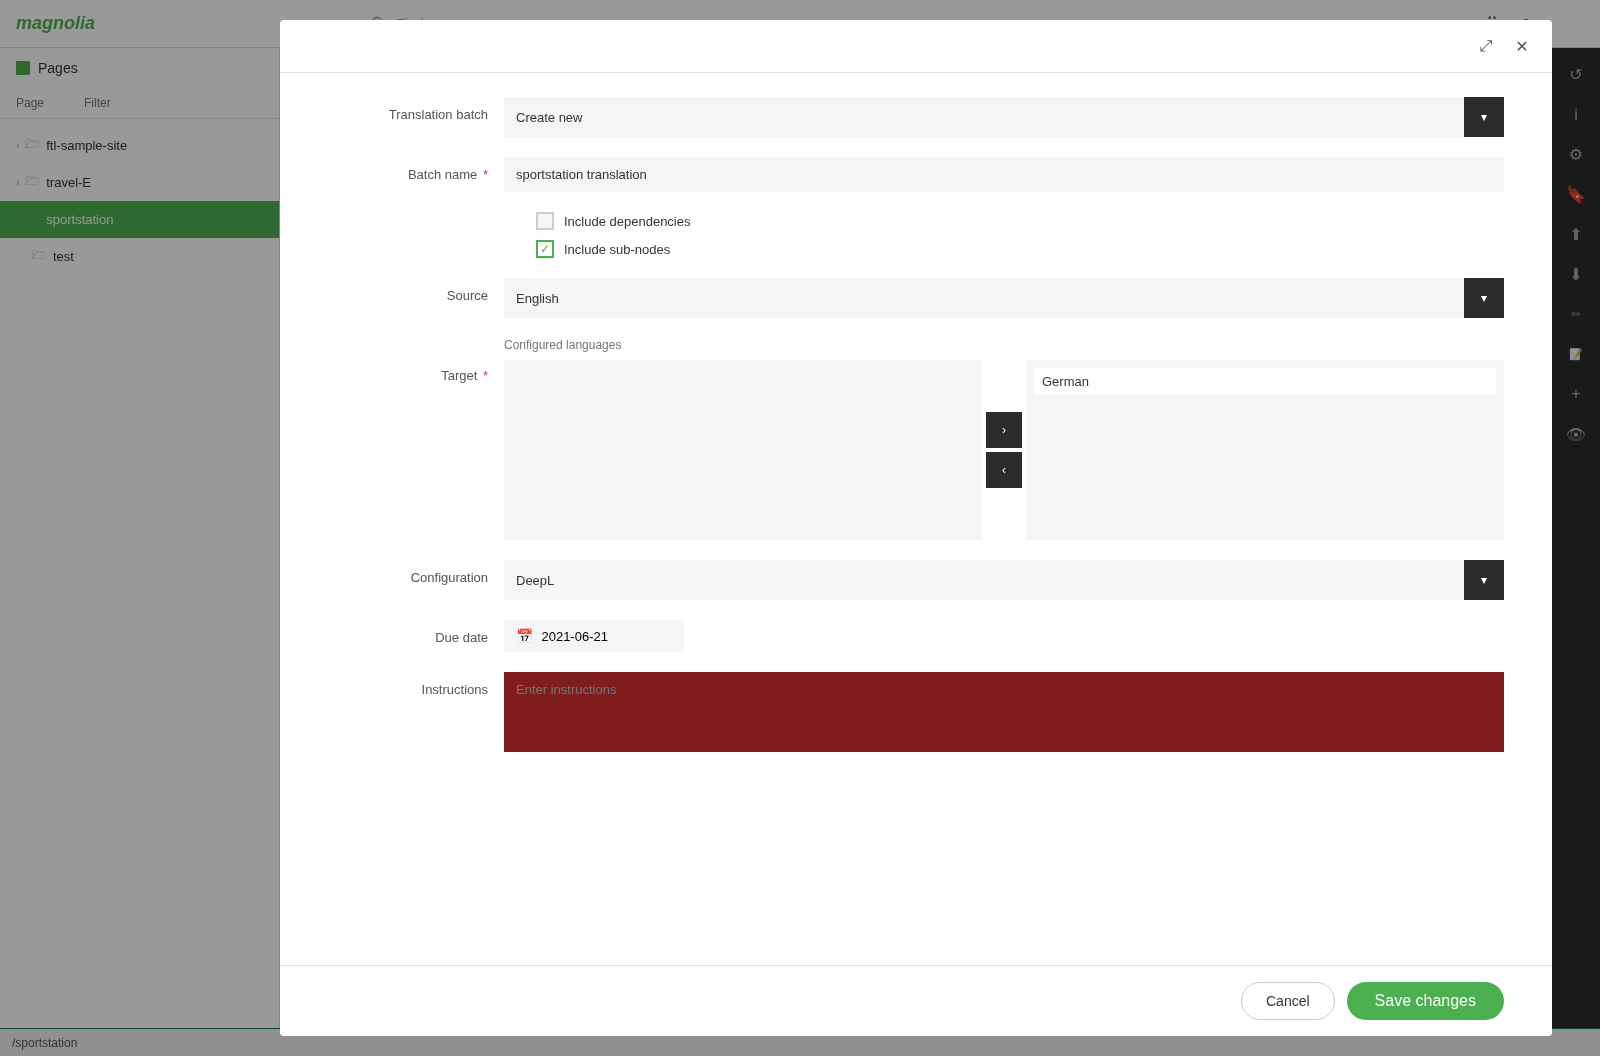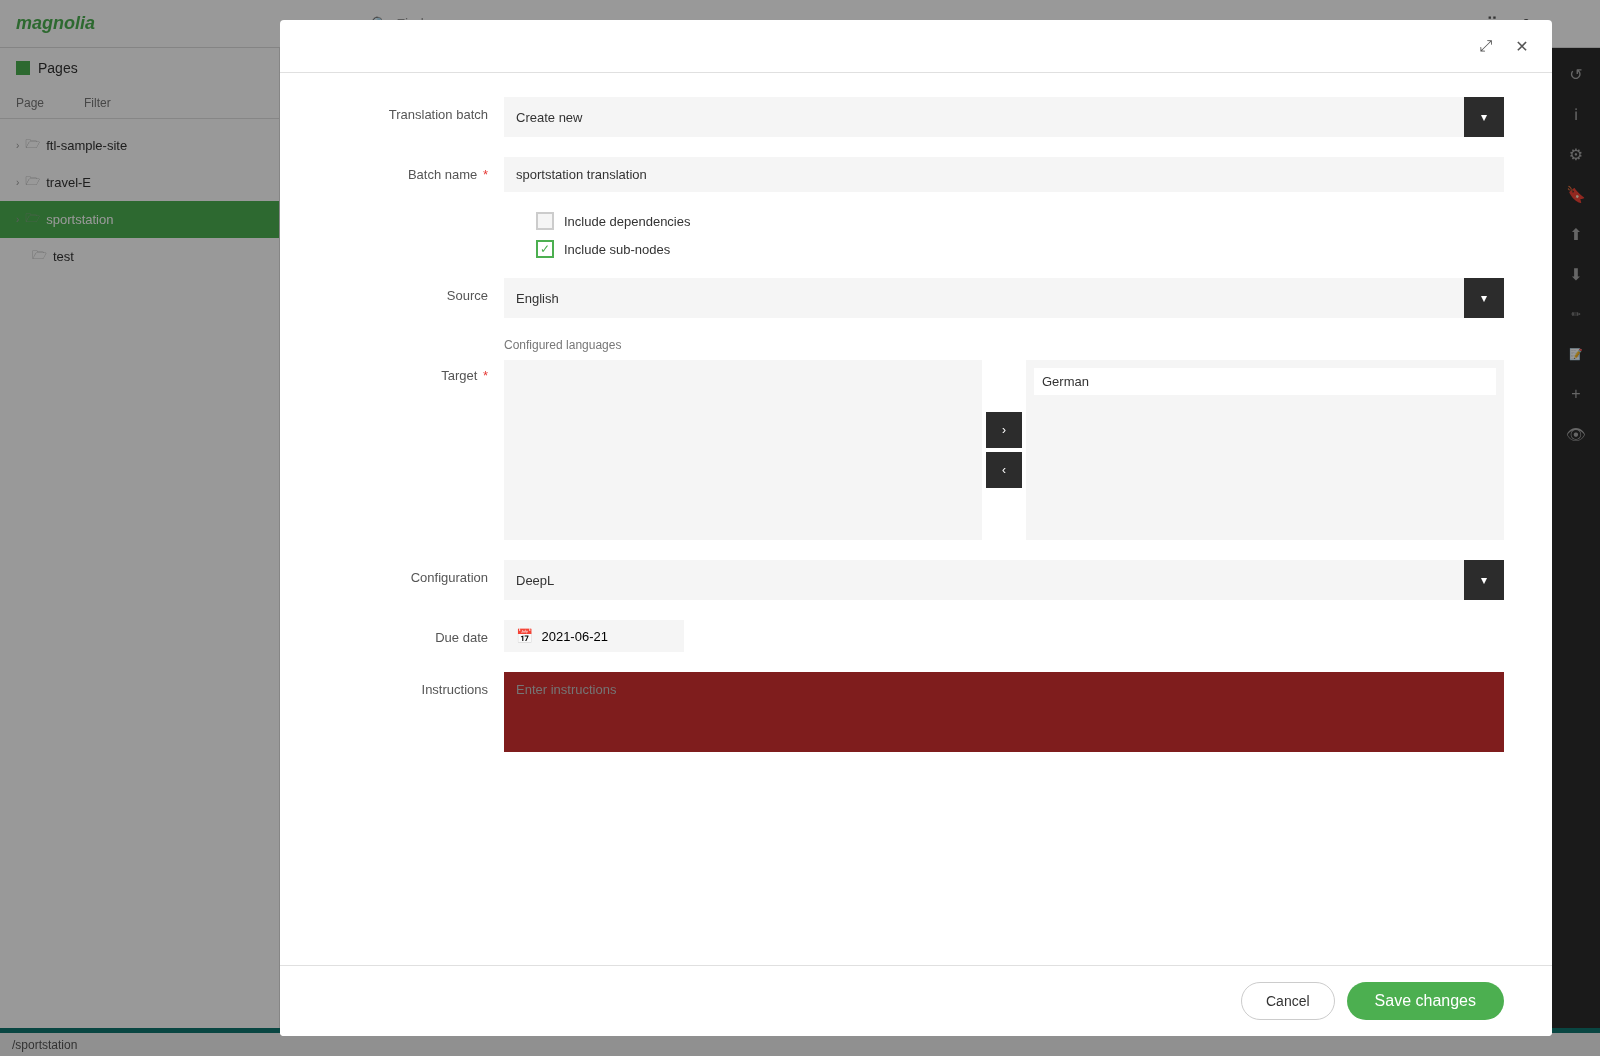--- a/index.html
+++ b/index.html
@@ -422,21 +422,21 @@
       letter-spacing: 2px;
     }
 
     .status-bar {
       position: absolute;
       bottom: 0;
       left: 0;
       right: 0;
       height: 28px;
       background: #f0f0f0;
-      border-top: 5px solid #0f766e;
+      border-top: 1px solid #0f766e;
       display: flex;
       align-items: center;
       padding: 0 12px;
       font-size: 12px;
       color: #555;
       z-index: 1;
     }
 
     .page-right-label {
       position: absolute;

